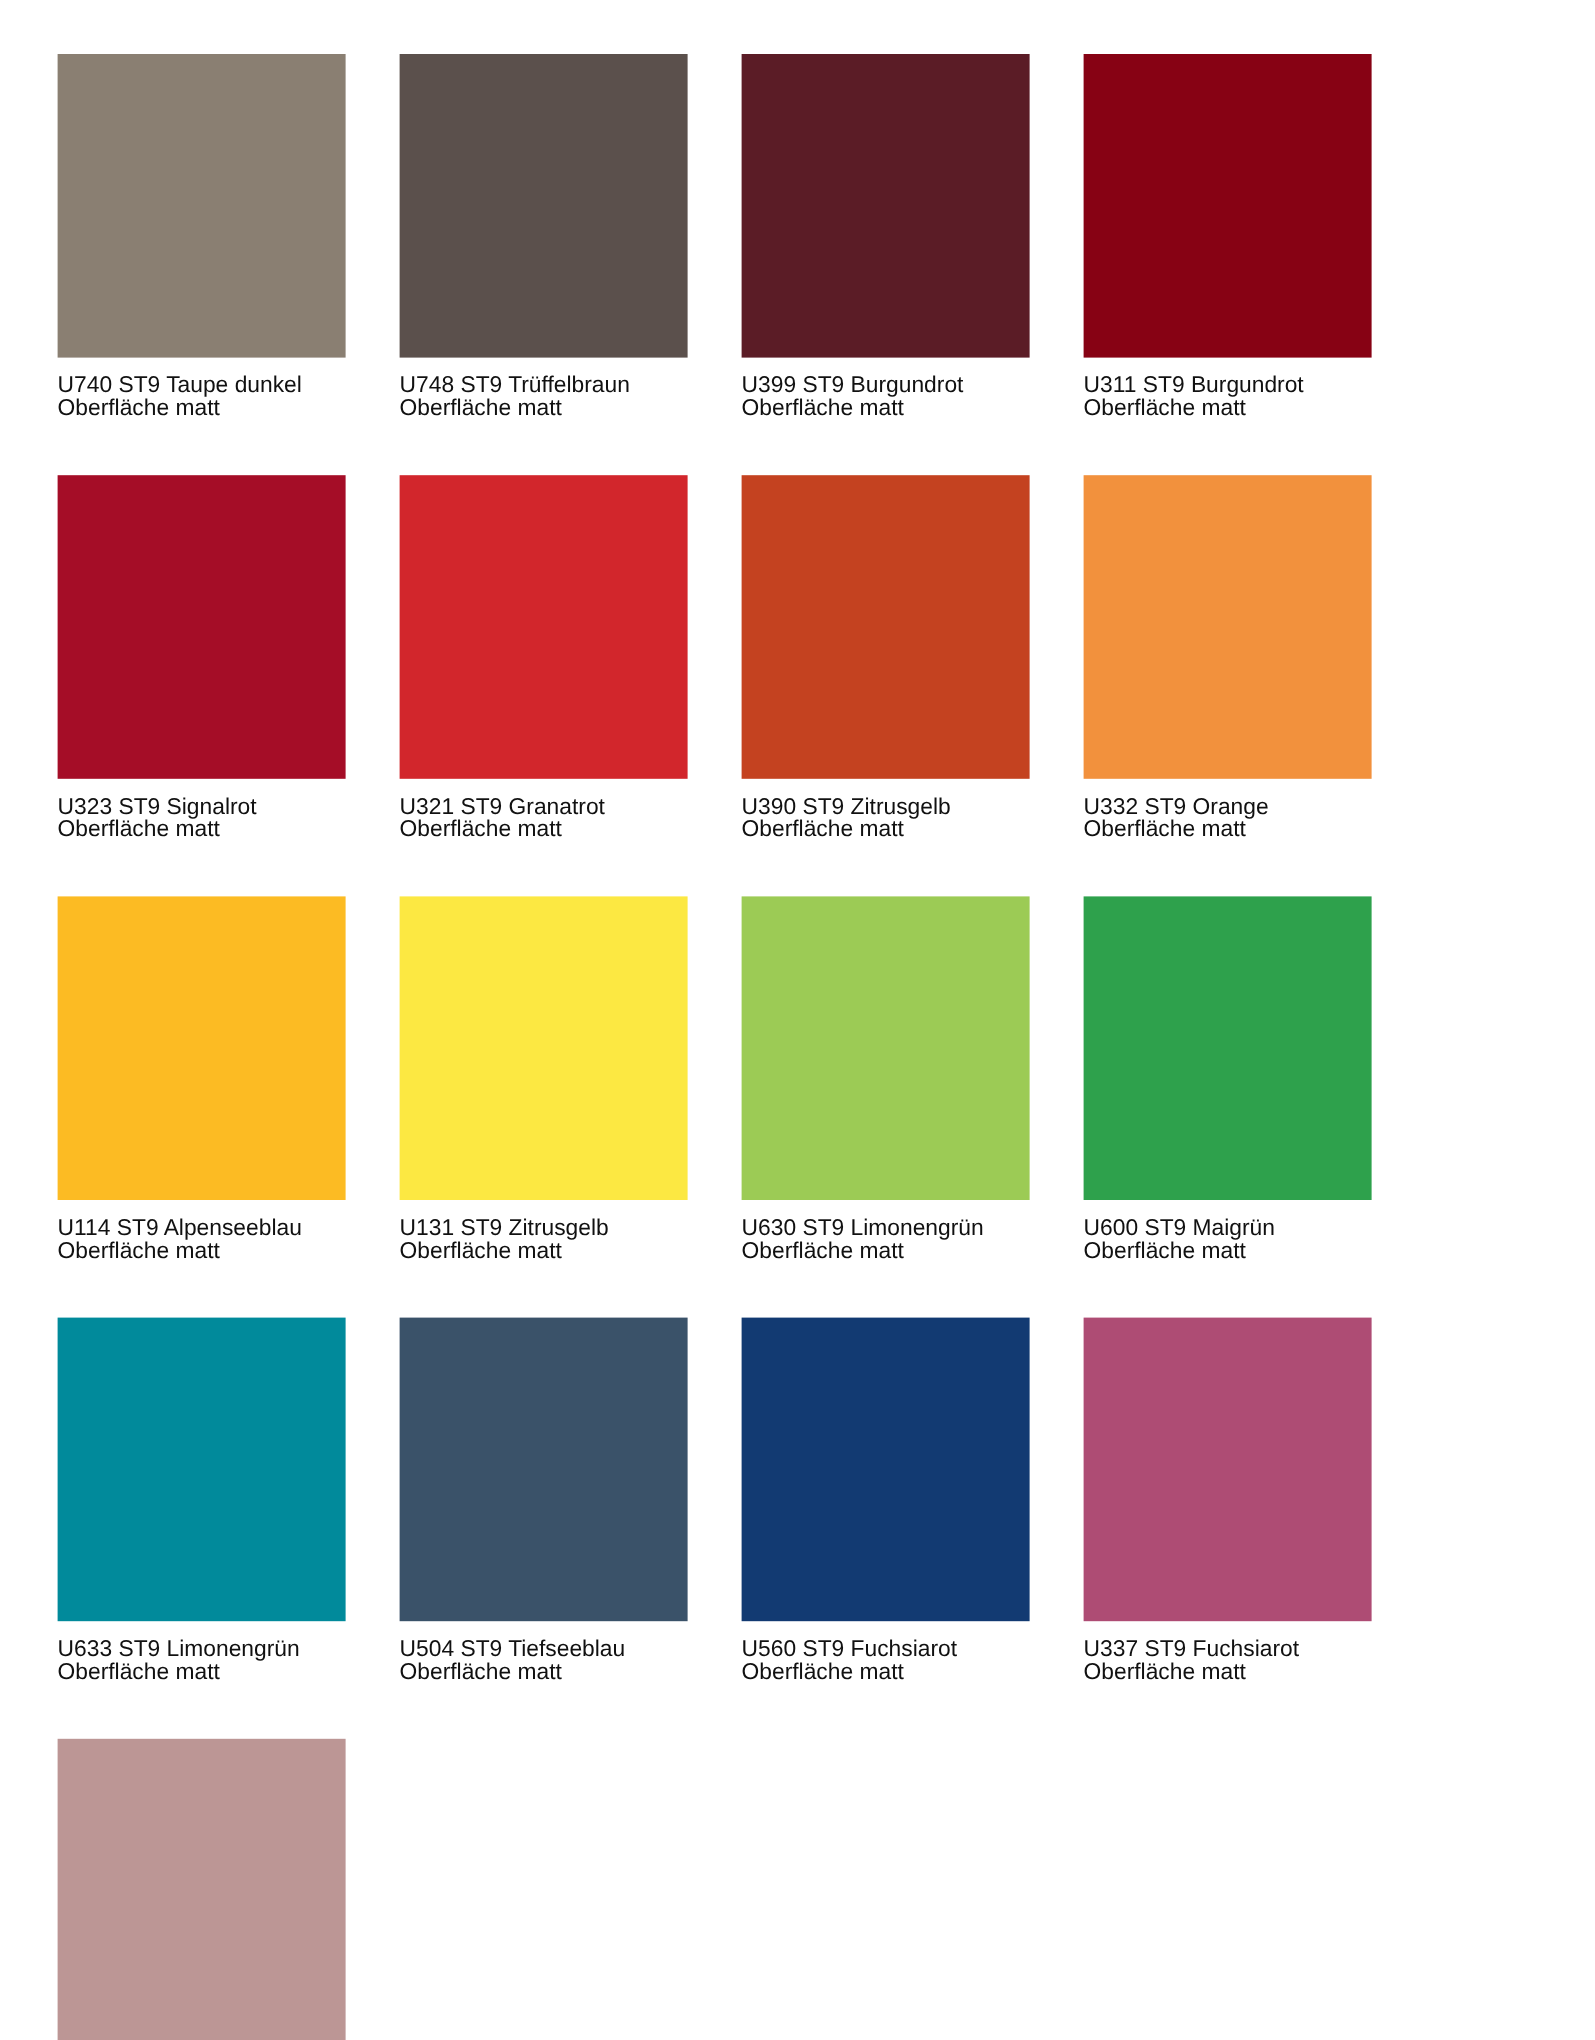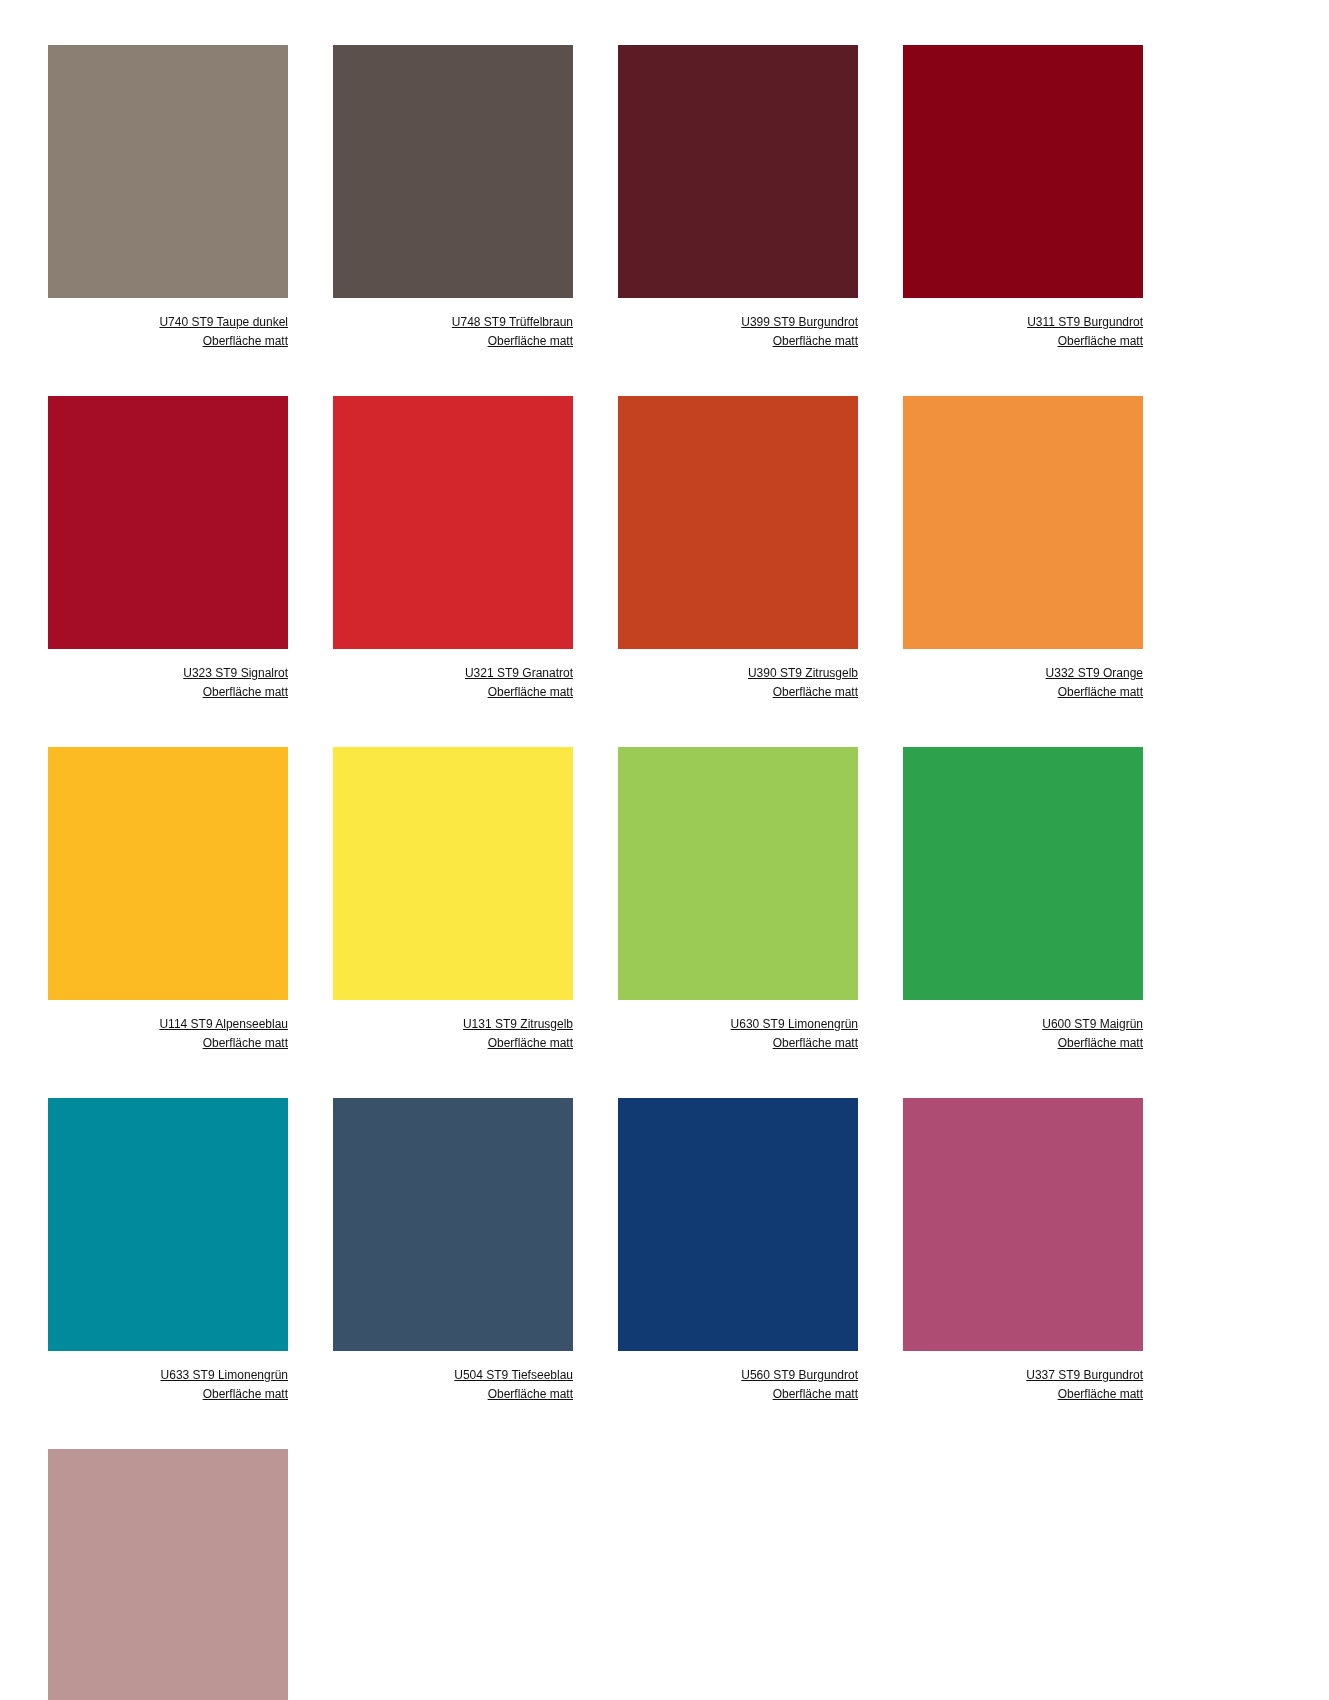--- a/index.html
+++ b/index.html
@@ -41,25 +41,24 @@
   }
 
   .swatch-chip {
     width: 240px;
     height: 253px;
     display: block;
   }
 
   .swatch-caption {
     margin-top: 15px;
-    text-align: right;
-    font-size: 12px;
+    text-align: left;
+    font-size: 19px;
     line-height: 18.5px;
     color: #111111;
-    text-decoration: underline;
   }
 
   .swatch-name {
     display: block;
     white-space: nowrap;
   }
 
   .swatch-finish {
     display: block;
     white-space: nowrap;
@@ -164,28 +163,28 @@
       <div class="swatch-cell">
         <div class="swatch-chip" style="background-color: rgb(58, 82, 105);"></div>
         <div class="swatch-caption">
           <span class="swatch-name">U504 ST9 Tiefseeblau</span>
           <span class="swatch-finish">Oberfläche matt</span>
         </div>
       </div>
       <div class="swatch-cell">
         <div class="swatch-chip" style="background-color: rgb(18, 58, 114);"></div>
         <div class="swatch-caption">
-          <span class="swatch-name">U560 ST9 Burgundrot</span>
+          <span class="swatch-name">U560 ST9 Fuchsiarot</span>
           <span class="swatch-finish">Oberfläche matt</span>
         </div>
       </div>
       <div class="swatch-cell">
         <div class="swatch-chip" style="background-color: rgb(174, 76, 116);"></div>
         <div class="swatch-caption">
-          <span class="swatch-name">U337 ST9 Burgundrot</span>
+          <span class="swatch-name">U337 ST9 Fuchsiarot</span>
           <span class="swatch-finish">Oberfläche matt</span>
         </div>
       </div>
       <div class="swatch-cell">
         <div class="swatch-chip" style="background-color: rgb(188, 150, 149);"></div>
       </div>
     </div>
 </div>
 
 </body></html>

